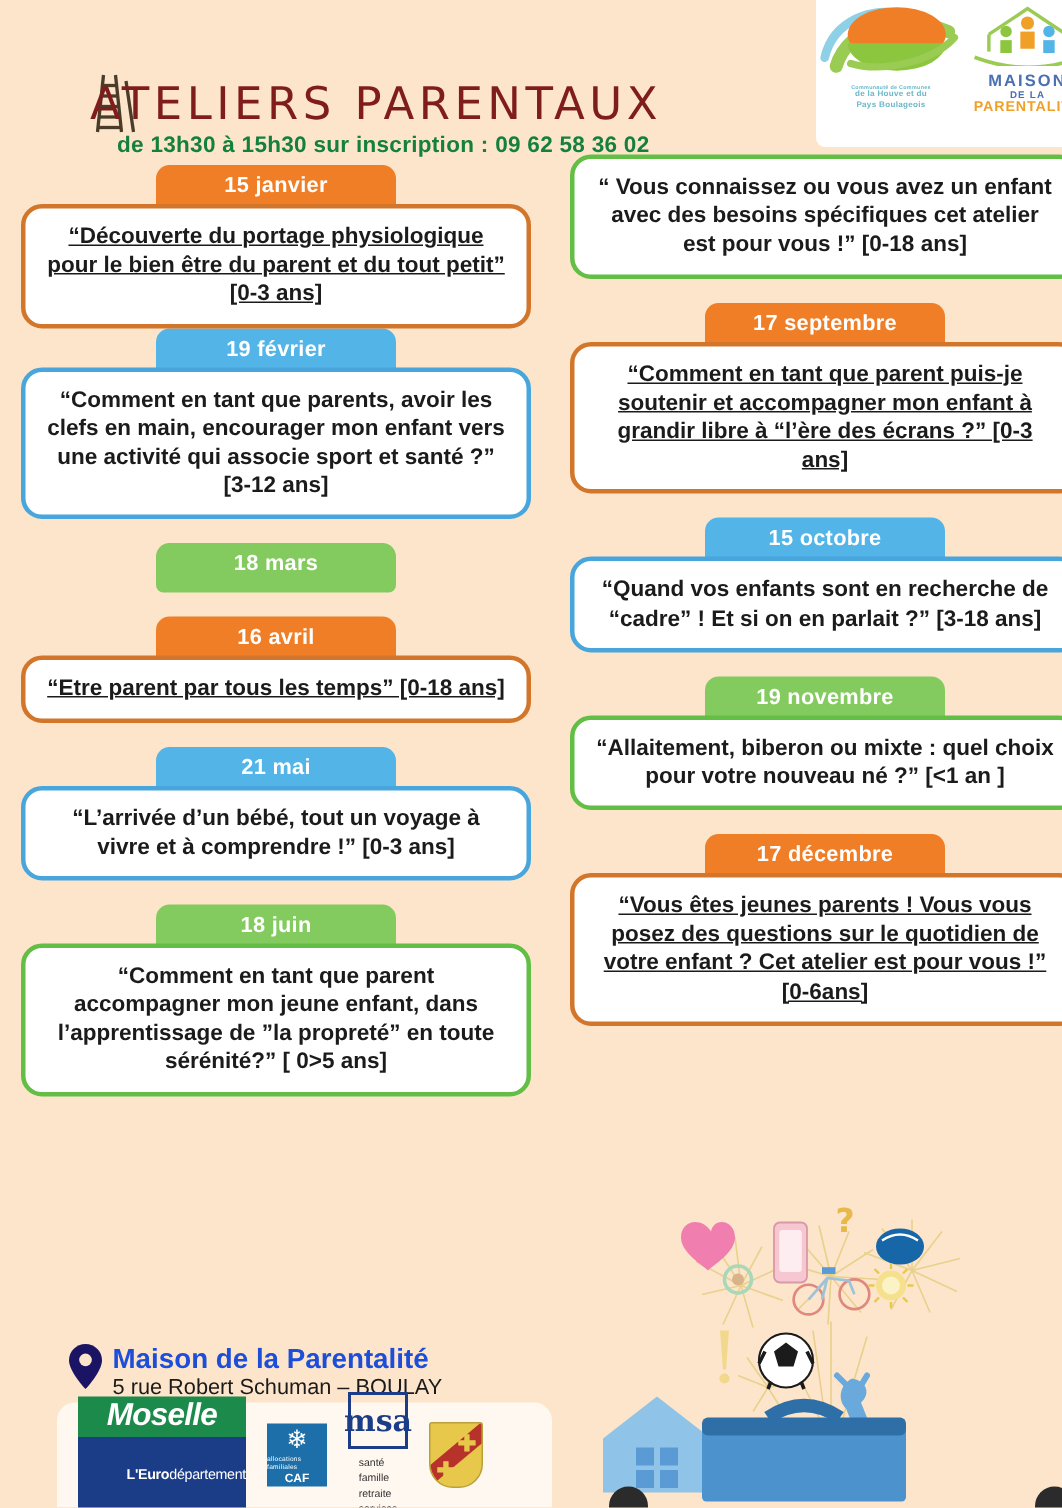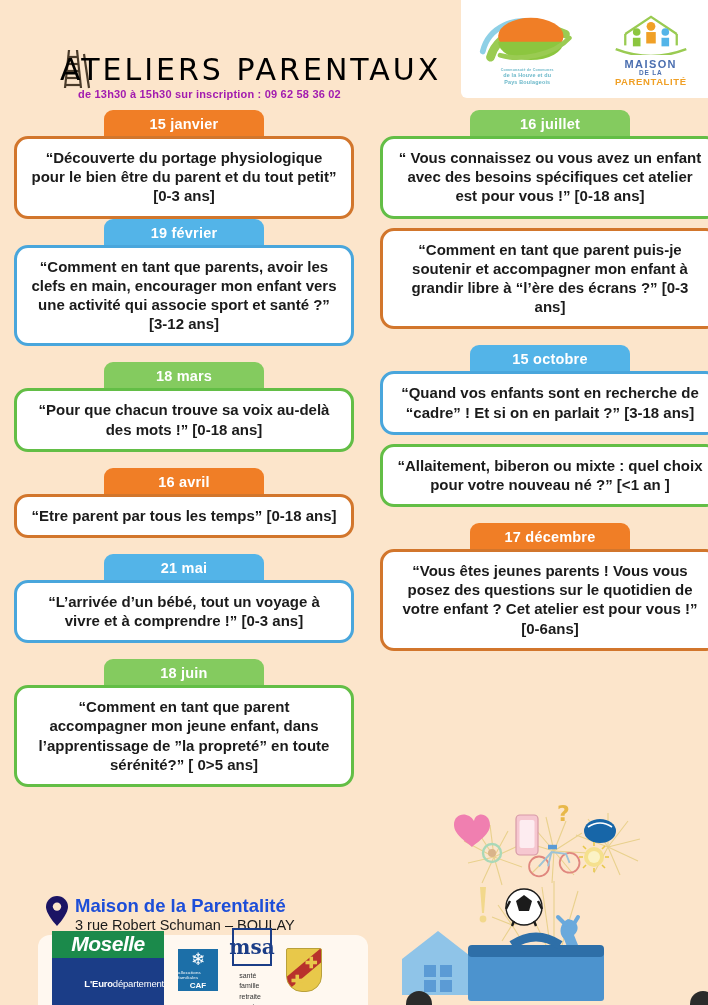--- a/index.html
+++ b/index.html
@@ -34,53 +34,53 @@
     font-family: "DejaVu Sans", sans-serif;
     white-space: nowrap;
   }
   .title-sub {
     position: absolute;
     left: 60px;
     top: 52px;
     font-size: 30px;
     letter-spacing: 3px;
     font-weight: 400;
-    color: #000000;
+    color: #7f1d1d;
     font-family: "DejaVu Sans", sans-serif;
     white-space: nowrap;
   }
   .ladder-icon {
     position: absolute;
     left: 62px;
     top: 48px;
     width: 30px;
     height: 42px;
   }
   .title-hours {
     position: absolute;
     left: 78px;
     top: 88px;
-    font-size: 11px;
-    font-weight: bold;
-    color: #a21caf;
+    font-size: 15px;
+    font-weight: bold;
+    color: #15803d;
     letter-spacing: 0.2px;
     white-space: nowrap;
   }
 
   
   .logo-box {
     position: absolute;
     right: 0;
     top: 0;
-    width: 247px;
+    width: 164px;
     height: 98px;
     background: #ffffff;
     border-bottom-left-radius: 6px;
     display: flex;
-    align-items: center;
+    align-items: flex-start;
     justify-content: space-around;
   }
   .logo-ccb { width: 104px; text-align: center; }
   .logo-ccb-txt {
     font-size: 5.4px;
     color: #6bb8c9;
     font-weight: bold;
     line-height: 1.25;
     letter-spacing: .2px;
     margin-top: 1px;
@@ -134,21 +134,21 @@
     text-align: center;
     font-size: 15px;
     line-height: 1.28;
     font-weight: bold;
     color: #1b1b1b;
     box-sizing: border-box;
   }
 
   
   .c-orange .badge { background: #F07E26; }
-  .c-orange .card  { border-color: #D2762C; }
+  .c-orange .card  { border-color: #D2762C; text-decoration: underline; }
   .c-blue   .badge { background: #53B4E8; }
   .c-blue   .card  { border-color: #49A6DC; }
   .c-green  .badge { background: #84CB5F; }
   .c-green  .card  { border-color: #63BE46; }
 
   
   .address-block {
     position: absolute;
     left: 46px;
     top: 896px;
@@ -330,65 +330,65 @@
     <div class="entry c-orange" style="">
       <div class="badge">15 janvier</div>
       <div class="card">“Découverte du portage physiologique pour le bien être du parent et du tout petit” [0-3 ans]</div>
     </div>
     <div class="entry c-blue" style="margin-bottom: 16px;">
       <div class="badge">19 février</div>
       <div class="card">“Comment en tant que parents, avoir les clefs en main, encourager mon enfant vers une activité qui associe sport et santé ?” [3-12 ans]</div>
     </div>
     <div class="entry c-green" style="margin-bottom: 16px;">
       <div class="badge">18 mars</div>
-      <div class="card">“Pour que chacun trouve sa voix au-delà des mots !”  [0-18 ans]</div>
     </div>
     <div class="entry c-orange" style="margin-bottom: 16px;">
       <div class="badge">16 avril</div>
       <div class="card">“Etre parent par tous les temps” [0-18 ans]</div>
     </div>
     <div class="entry c-blue" style="margin-bottom: 16px;">
       <div class="badge">21 mai</div>
       <div class="card">“L’arrivée d’un bébé, tout un voyage à vivre et à comprendre !” [0-3 ans]</div>
     </div>
     <div class="entry c-green" style="margin-bottom: 16px;">
       <div class="badge">18 juin</div>
       <div class="card">“Comment en tant que parent accompagner mon jeune enfant, dans l’apprentissage de ”la propreté” en toute sérénité?”  [ 0&gt;5 ans]</div>
     </div>
   </div>
 
 <div class="col col-right" id="col-right">
     <div class="entry c-green" style="margin-bottom: 16px;">
-      <div class="badge">16 juillet</div>
       <div class="card">“ Vous connaissez ou vous avez un enfant avec des besoins spécifiques cet atelier est pour vous  !” [0-18 ans]</div>
     </div>
     <div class="entry c-orange" style="margin-bottom: 16px;">
+      <div class="badge">17 septembre</div>
       <div class="card">“Comment en tant que parent puis-je soutenir et accompagner mon enfant à grandir libre à “l’ère des écrans ?” [0-3 ans]</div>
     </div>
     <div class="entry c-blue" style="margin-bottom: 16px;">
       <div class="badge">15 octobre</div>
       <div class="card">“Quand vos enfants sont en recherche de “cadre” ! Et si on en parlait ?” [3-18 ans]</div>
     </div>
     <div class="entry c-green" style="margin-bottom: 16px;">
+      <div class="badge">19 novembre</div>
       <div class="card">“Allaitement, biberon ou mixte : quel choix pour votre nouveau né ?” [&lt;1 an ]</div>
     </div>
     <div class="entry c-orange" style="margin-bottom: 16px;">
       <div class="badge">17 décembre</div>
       <div class="card">“Vous êtes jeunes parents ! Vous vous posez des questions sur le quotidien de votre enfant ? Cet atelier est pour vous  !” [0-6ans]</div>
     </div>
   </div>
 
 <div class="address-block">
   <svg class="pin-icon" viewBox="0 0 22 30">
     <path d="M11 0 C5 0 0 4.8 0 10.8 C0 18.5 11 30 11 30 C11 30 22 18.5 22 10.8 C22 4.8 17 0 11 0 Z" fill="#1B1464"></path>
     <circle cx="11" cy="10.6" r="4.2" fill="#FCE5CB"></circle>
   </svg>
   <div>
     <div class="addr-name">Maison de la Parentalité</div>
-    <div class="addr-street">3 rue Robert Schuman – BOULAY</div>
+    <div class="addr-street">5 rue Robert Schuman – BOULAY</div>
   </div>
 </div>
 
 <div class="partners">
   <div class="p-moselle">
     <div class="top">Moselle</div>
     <div class="bot"><b>L'Euro</b><span>département</span></div>
   </div>
 
   <div class="p-caf">

